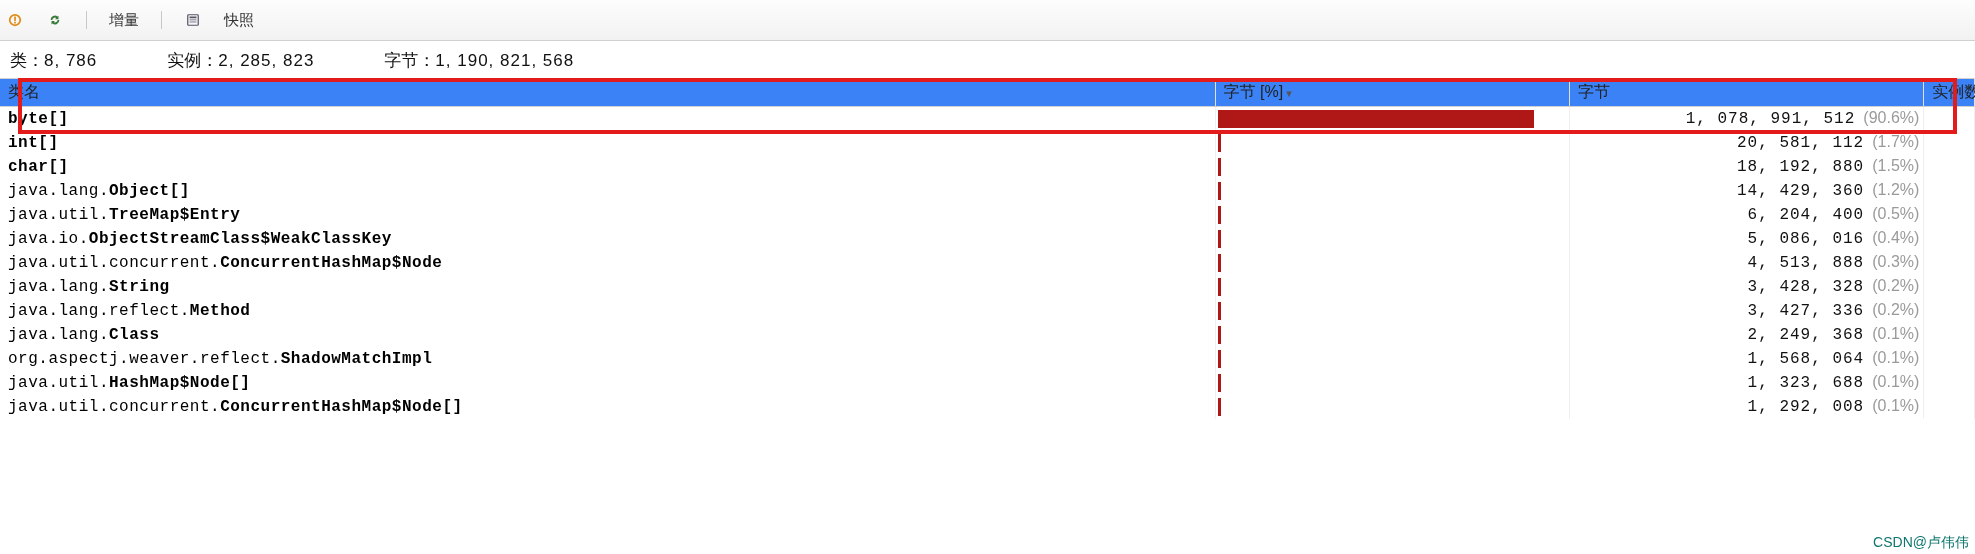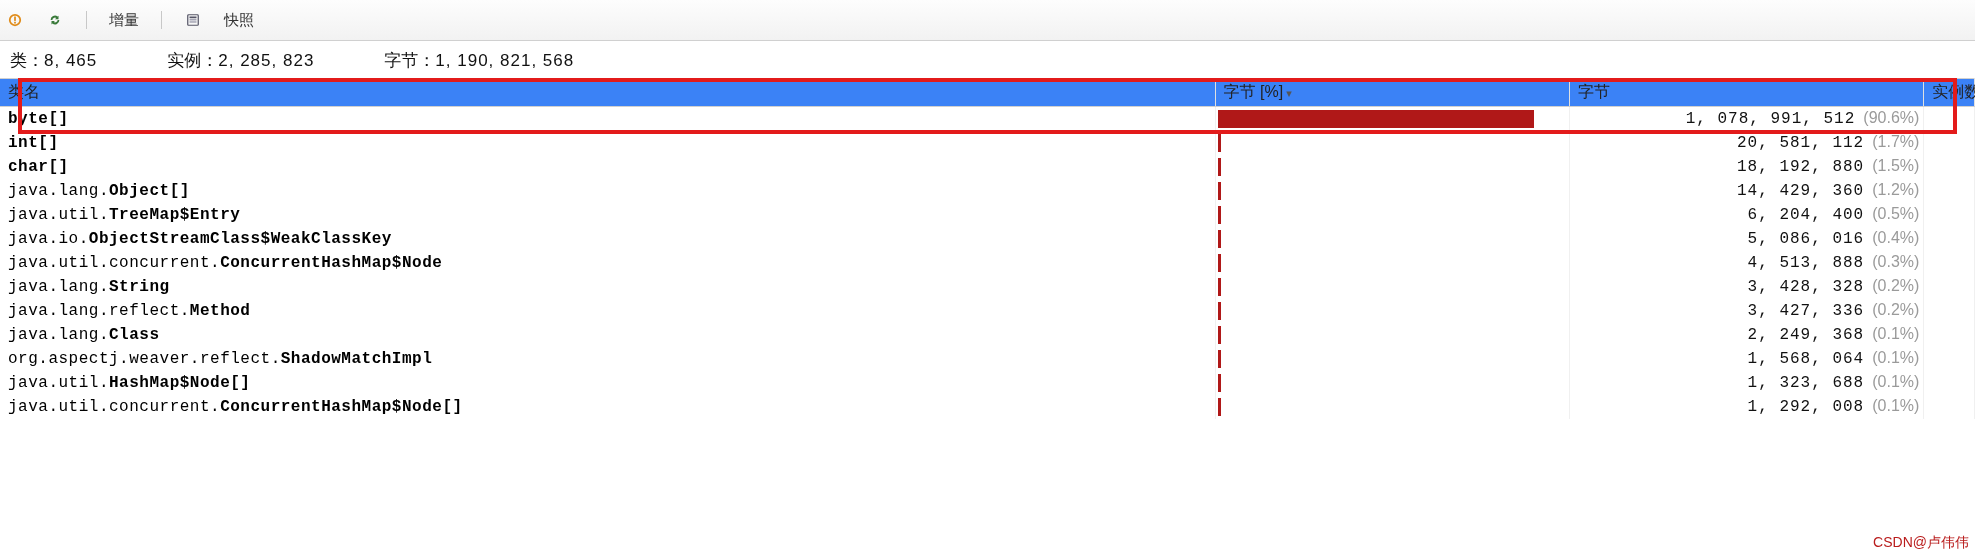--- a/index.html
+++ b/index.html
@@ -91,21 +91,21 @@
     position:absolute; left:0; top:0; bottom:0;
     background:#b01818;
   }
   .bar.tiny { width:3px !important; }
 
   .classname .bold { font-weight:bold; font-family:"Courier New", monospace; }
   .classname { font-family: "SimSun","Courier New", monospace; letter-spacing:0.5px;}
 
   .watermark {
     position:fixed; right:6px; bottom:2px;
-    font-size:14px; color:#b91c1c;
+    font-size:14px; color:#0f766e;
     font-family:Arial,sans-serif;
     z-index:10;
   }
 </style>
 </head>
 <body>
 
 <div class="toolbar">
   <span class="tb-icon">
     <svg viewBox="0 0 16 16" width="14" height="14">
@@ -128,21 +128,21 @@
         <rect x="4" y="4" width="8" height="2" fill="#556"></rect>
         <rect x="4" y="7" width="8" height="1.5" fill="#99a"></rect>
         <rect x="4" y="9.5" width="8" height="1.5" fill="#99a"></rect>
       </svg>
   </span>
   <span class="tb-label">快照</span>
 </div>
 
 <div class="summary">
   <span>
-    <span class="lbl">类：</span><span class="val">8, 465</span>
+    <span class="lbl">类：</span><span class="val">8, 786</span>
   </span>
   <span>
     <span class="lbl">实例：</span><span class="val">2, 285, 823</span>
   </span>
   <span>
     <span class="lbl">字节：</span><span class="val">1, 190, 821, 568</span>
   </span>
 </div>
 
 <div class="table-wrap">

